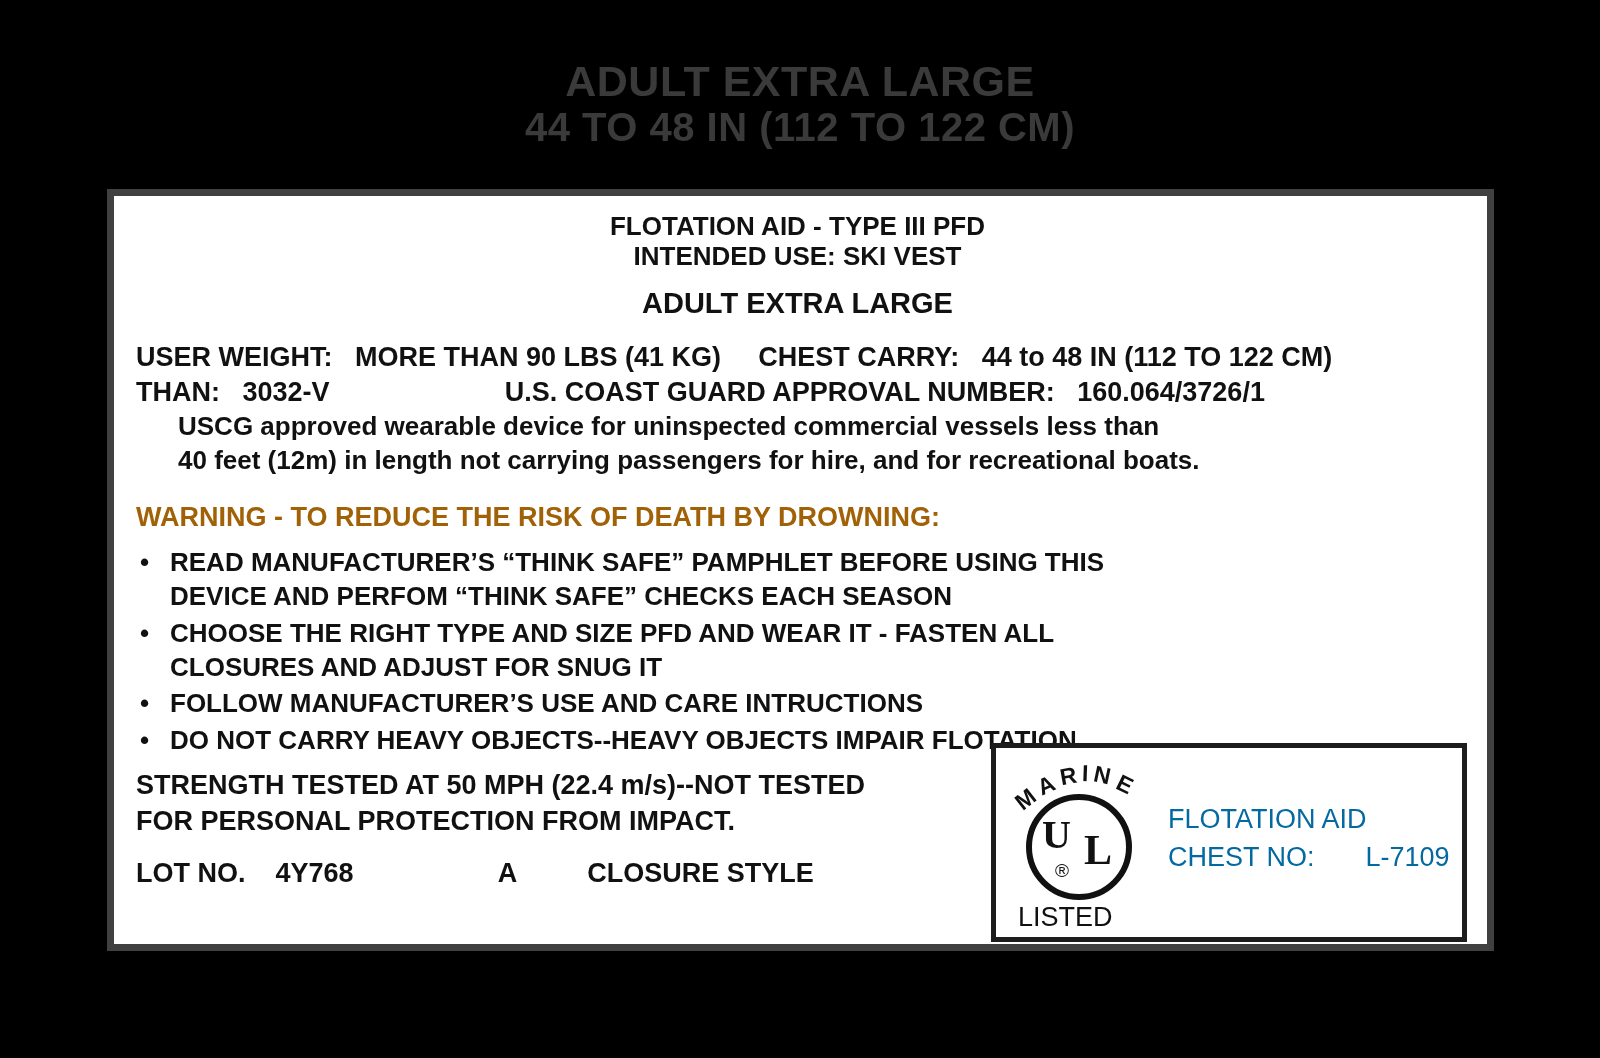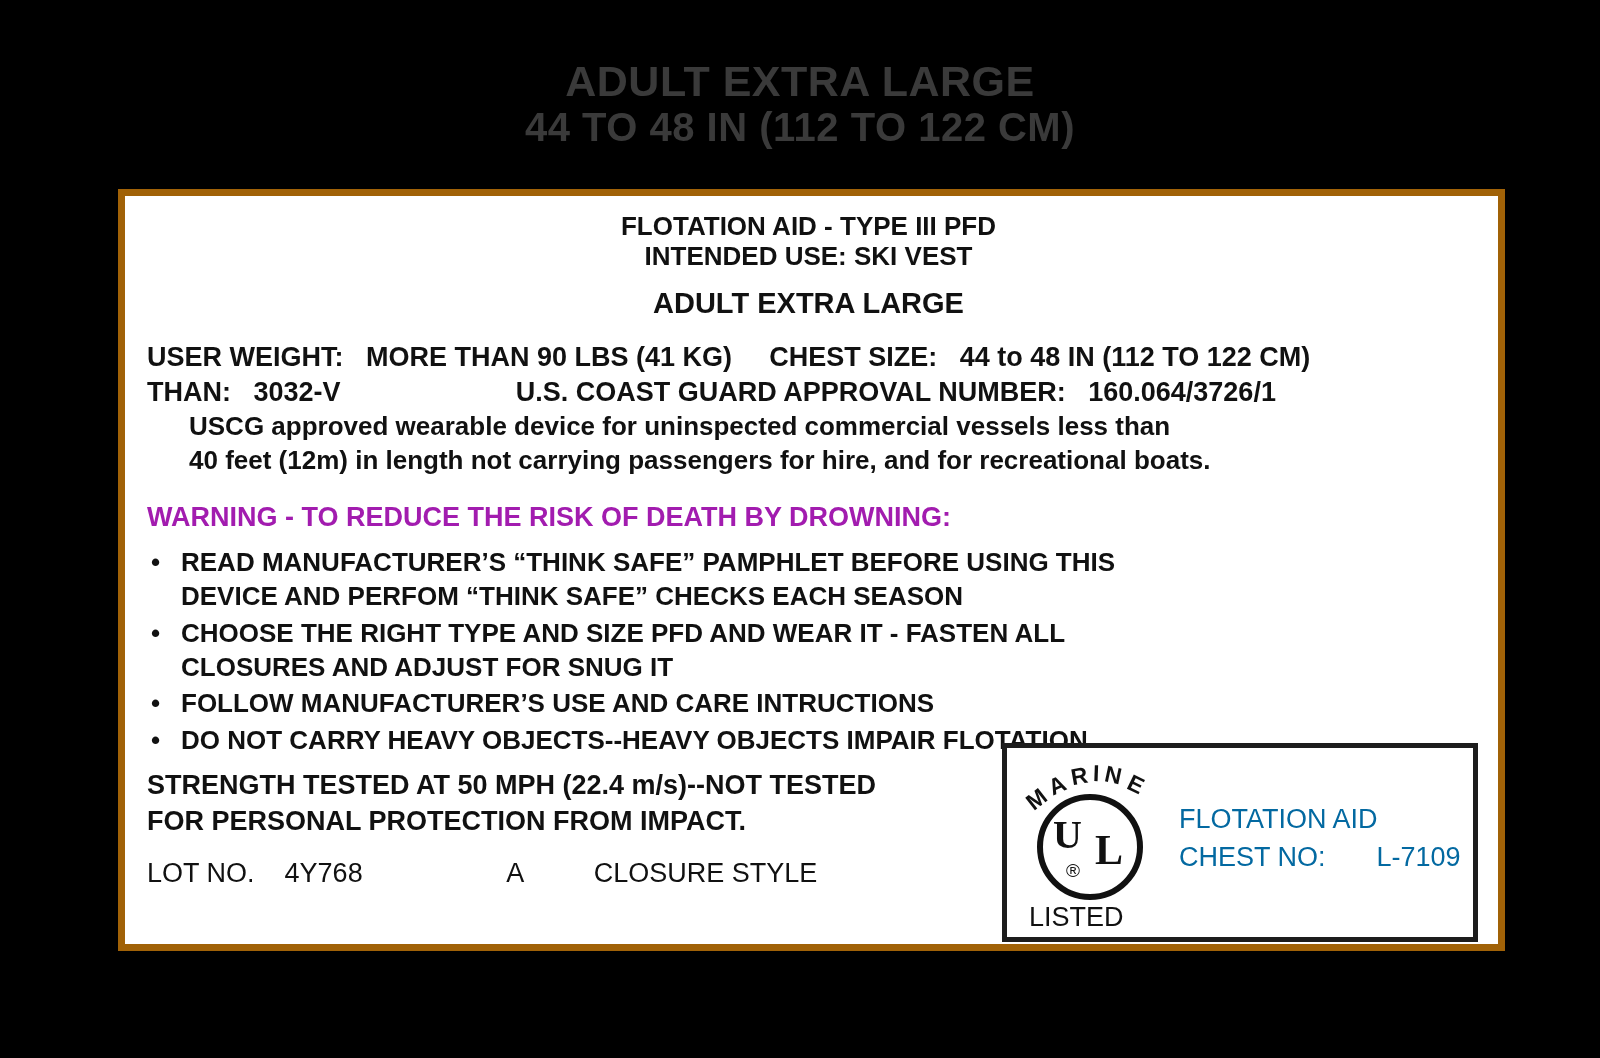--- a/index.html
+++ b/index.html
@@ -33,26 +33,26 @@
     font-weight: bold;
     line-height: 1.12;
     letter-spacing: 0.5px;
   }
   .top-heading .line1 { font-size: 43px; }
   .top-heading .line2 { font-size: 40px; }
 
   
   .label-panel {
     position: absolute;
-    left: 118px;
+    left: 107px;
     top: 170px;
     width: 1387px;
     height: 762px;
     background: #ffffff;
-    border: 7px solid #a16207;
+    border: 7px solid #404040;
     box-sizing: border-box;
     padding: 16px 28px 0 22px;
   }
 
   .center { text-align: center; }
 
   .hdr-type {
     font-size: 26px;
     font-weight: bold;
     color: #111;
@@ -82,21 +82,21 @@
     margin-left: 42px;
     font-size: 26px;
     font-weight: bold;
     line-height: 1.30;
   }
 
   .warning-title {
     margin-top: 24px;
     font-size: 27px;
     font-weight: bold;
-    color: #a21caf;
+    color: #a16207;
   }
 
   .bullets {
     margin-top: 12px;
     font-size: 26px;
     font-weight: bold;
     color: #111;
     line-height: 1.32;
   }
   .bullet {
@@ -123,21 +123,21 @@
     font-weight: bold;
     color: #111;
     line-height: 1.32;
   }
 
   .lotline {
     position: absolute;
     left: 22px;
     top: 662px;
     font-size: 27px;
-    font-weight: normal;
+    font-weight: bold;
     color: #111;
     white-space: nowrap;
   }
   .lotline .g1 { display: inline-block; width: 130px; }
   .lotline .g2 { display: inline-block; width: 56px; }
 
   
   .ul-box {
     position: absolute;
     left: 877px;
@@ -240,21 +240,21 @@
     </div>
 
     <div class="hdr-size center">ADULT EXTRA LARGE</div>
 
     <div class="spec-block">
       <div class="spec-row">
         <span>USER WEIGHT:</span>
         <span>&nbsp;</span>
         <span>MORE THAN 90 LBS (41 KG)</span>
         <span class="gap-a"></span>
-        <span>CHEST SIZE:</span>
+        <span>CHEST CARRY:</span>
         <span>&nbsp;</span>
         <span>44 to 48 IN (112 TO 122 CM)</span>
       </div>
       <div class="spec-row">
         <span>THAN:</span>
         <span>&nbsp;</span>
         <span>3032-V</span>
         <span class="gap-b"></span>
         <span>U.S. COAST GUARD APPROVAL NUMBER:</span>
         <span>&nbsp;</span>

